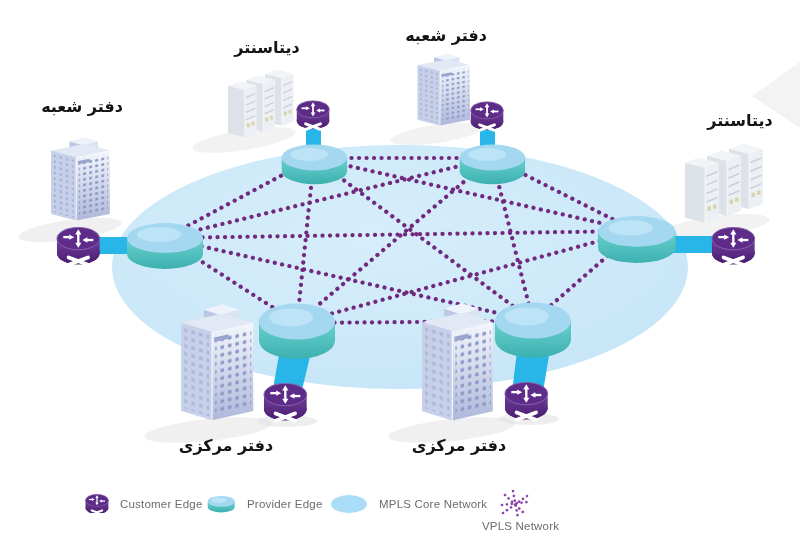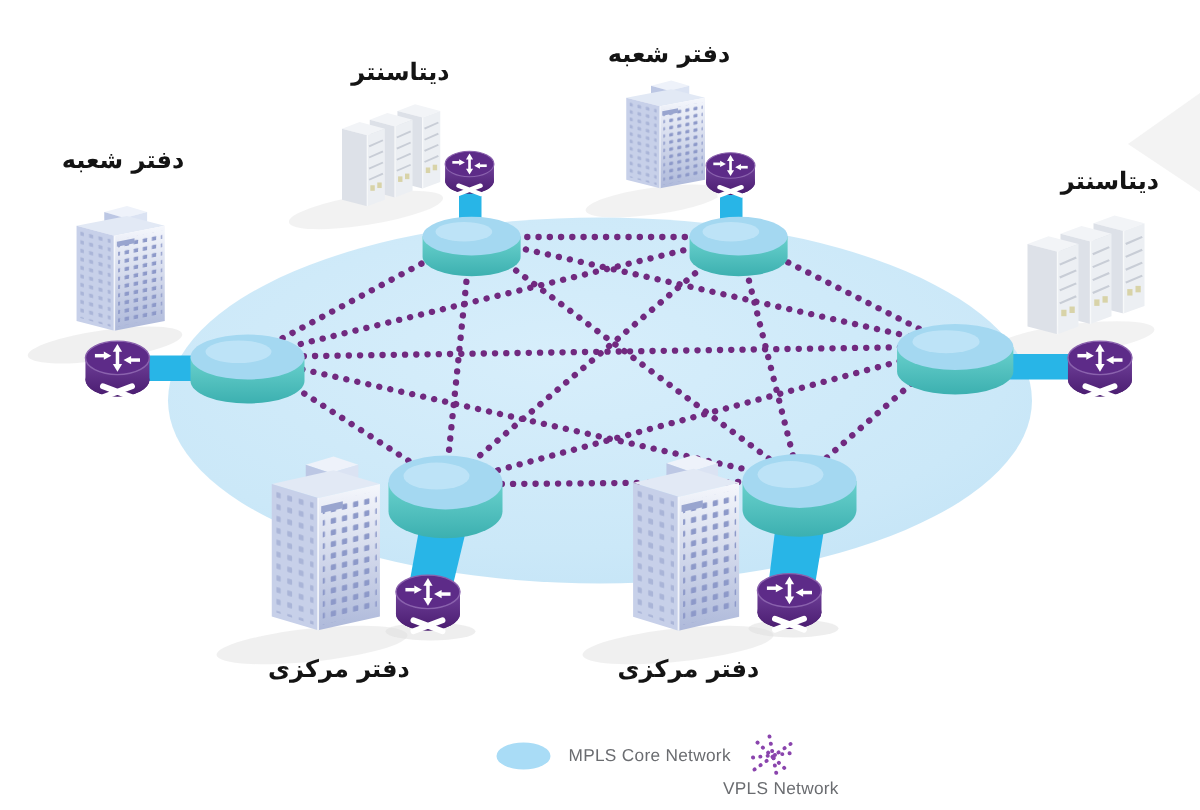--- a/index.html
+++ b/index.html
@@ -174,21 +174,33 @@
     </g>
   </svg>
 
   <div class="site-label" style="left:22px;  top:97px;">دفتر شعبه</div>
   <div class="site-label" style="left:207px; top:38px;">دیتاسنتر</div>
   <div class="site-label" style="left:386px; top:26px;">دفتر شعبه</div>
   <div class="site-label" style="left:680px; top:111px;">دیتاسنتر</div>
   <div class="site-label" style="left:166px; top:436px;">دفتر مرکزی</div>
   <div class="site-label" style="left:399px; top:436px;">دفتر مرکزی</div>
 
-
+  <div class="legend-item" style="left:85px;">
+    <svg class="legend-icon" width="24" height="22" viewBox="0 0 24 22">
+      <use href="#sym-ce" transform="scale(0.52)"></use>
+    </svg>
+    <span class="legend-label">Customer Edge</span>
+  </div>
+
+  <div class="legend-item" style="left:207px;">
+    <svg class="legend-icon" width="29" height="18" viewBox="0 0 29 18">
+      <use href="#sym-pe" transform="scale(0.355)"></use>
+    </svg>
+    <span class="legend-label">Provider Edge</span>
+  </div>
 
   <div class="legend-item" style="left:330px;">
     <svg class="legend-icon" width="38" height="20" viewBox="0 0 38 20">
       <ellipse cx="19" cy="10" rx="18" ry="9" fill="#a9dcf6"></ellipse>
     </svg>
     <span class="legend-label">MPLS Core Network</span>
   </div>
 
   <div class="legend-item" style="left:482px;flex-direction:column;">
     <svg class="legend-icon" width="30" height="32" viewBox="0 0 30 32" stroke="#8a44ad" stroke-width="2.6" stroke-linecap="round" stroke-dasharray="0.1 4.8" fill="none">

